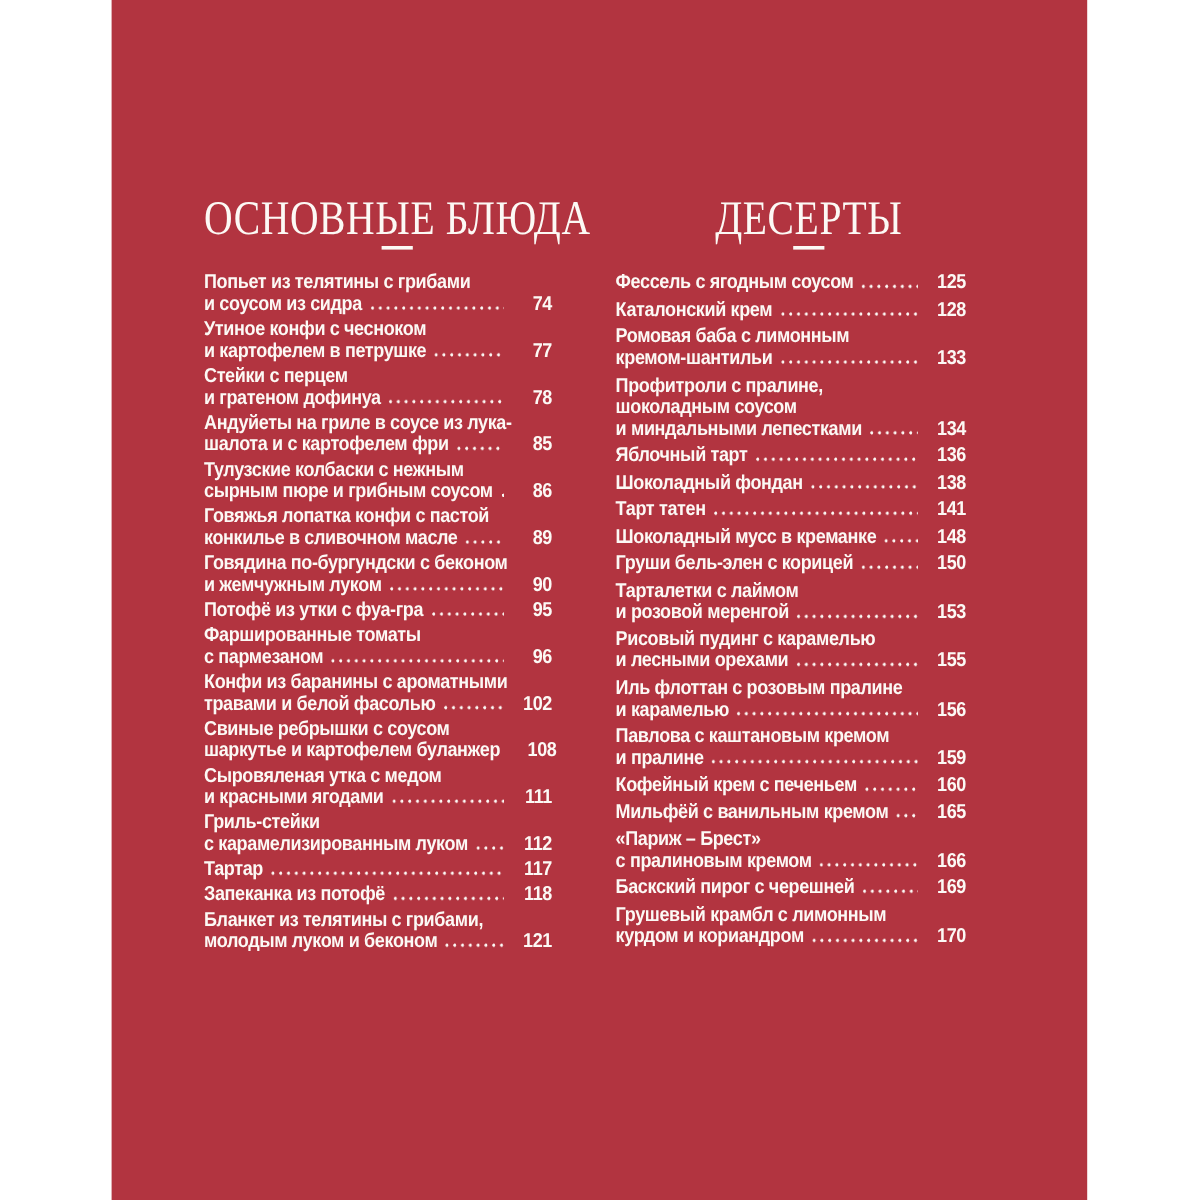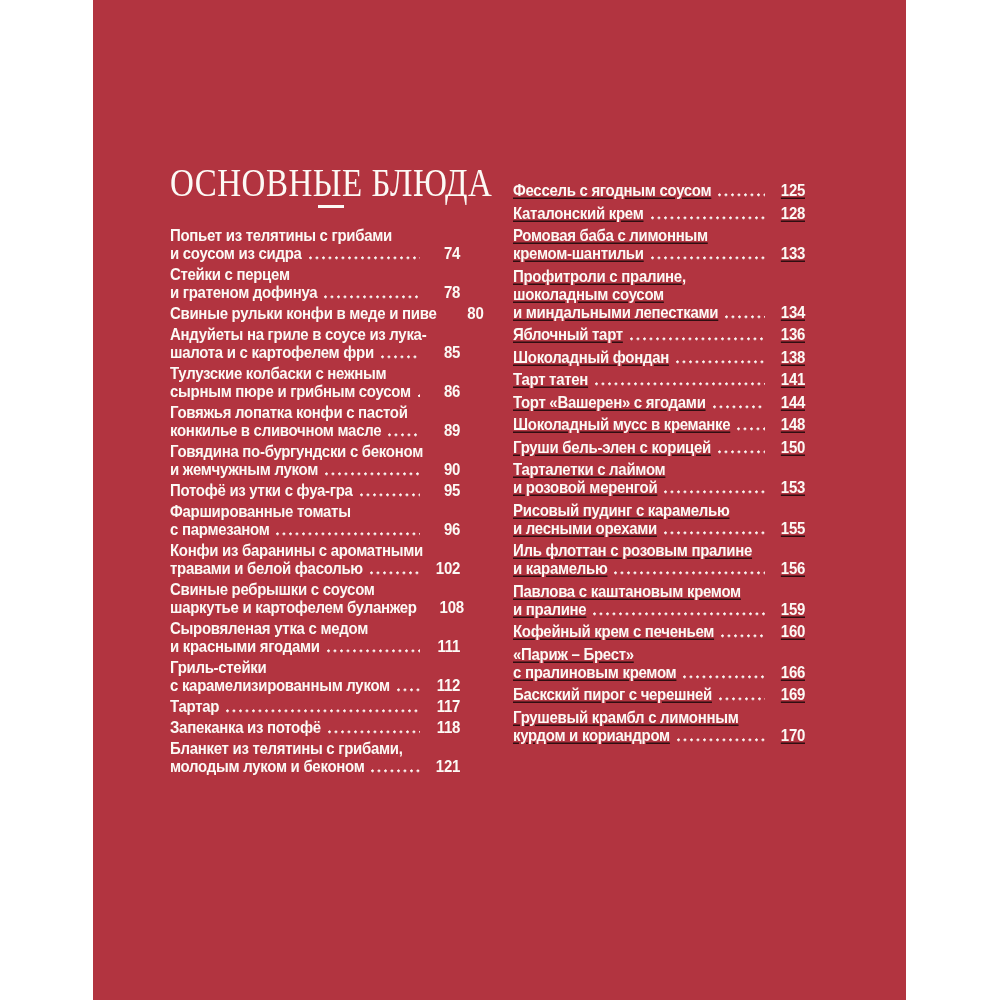--- a/index.html
+++ b/index.html
@@ -55,21 +55,21 @@
   }
   .title-dash {
     width: 26px;
     height: 3px;
     background: var(--page-text, #fcf9f5);
     margin: 2px auto 0 auto;
   }
 
   .entries { margin-top: 19px; }
   .entry { margin-bottom: 3px; }
-  .col-desserts .entry { margin-bottom: 4.5px; text-decoration: underline; }
+  .col-desserts .entry { margin-bottom: 4.5px; }
 
   .line {
     color: var(--page-text, #fcf9f5);
     font-weight: 700;
     font-size: 15px;
     letter-spacing: -0.3px;
     line-height: 18px;
     white-space: nowrap;
     transform: scaleY(1.12);
     transform-origin: center 55%;
@@ -111,32 +111,33 @@
         <div class="entries">
             <div class="entry">
               <div class="line">Попьет из телятины с грибами</div>
               <div class="line lastline">
                 <span class="txt">и соусом из сидра</span>
                 <span class="leader"></span>
                 <span class="num">74</span>
               </div>
             </div>
             <div class="entry">
+              <div class="line">Утиное конфи с чесноком</div>
+              <div class="line lastline">
+                <span class="txt">и картофелем в петрушке</span>
+                <span class="leader"></span>
+                <span class="num">77</span>
+              </div>
+            </div>
+            <div class="entry">
               <div class="line">Стейки с перцем</div>
               <div class="line lastline">
                 <span class="txt">и гратеном дофинуа</span>
                 <span class="leader"></span>
                 <span class="num">78</span>
-              </div>
-            </div>
-            <div class="entry">
-              <div class="line lastline">
-                <span class="txt">Свиные рульки конфи в меде и пиве</span>
-                <span class="leader"></span>
-                <span class="num">80</span>
               </div>
             </div>
             <div class="entry">
               <div class="line">Андуйеты на гриле в соусе из лука-</div>
               <div class="line lastline">
                 <span class="txt">шалота и с картофелем фри</span>
                 <span class="leader"></span>
                 <span class="num">85</span>
               </div>
             </div>
@@ -230,20 +231,24 @@
               <div class="line lastline">
                 <span class="txt">молодым луком и беконом</span>
                 <span class="leader"></span>
                 <span class="num">121</span>
               </div>
             </div>
           </div>
       </section>
 
       <section class="col col-desserts">
+        <div class="title-wrap">
+          <h2 class="col-title"><span class="title-text">ДЕСЕРТЫ</span></h2>
+          <div class="title-dash"></div>
+        </div>
         <div class="entries">
             <div class="entry">
               <div class="line lastline">
                 <span class="txt">Фессель с ягодным соусом</span>
                 <span class="leader"></span>
                 <span class="num">125</span>
               </div>
             </div>
             <div class="entry">
               <div class="line lastline">
@@ -285,27 +290,20 @@
             </div>
             <div class="entry">
               <div class="line lastline">
                 <span class="txt">Тарт татен</span>
                 <span class="leader"></span>
                 <span class="num">141</span>
               </div>
             </div>
             <div class="entry">
               <div class="line lastline">
-                <span class="txt">Торт «Вашерен» с ягодами</span>
-                <span class="leader"></span>
-                <span class="num">144</span>
-              </div>
-            </div>
-            <div class="entry">
-              <div class="line lastline">
                 <span class="txt">Шоколадный мусс в креманке</span>
                 <span class="leader"></span>
                 <span class="num">148</span>
               </div>
             </div>
             <div class="entry">
               <div class="line lastline">
                 <span class="txt">Груши бель-элен с корицей</span>
                 <span class="leader"></span>
                 <span class="num">150</span>
@@ -341,20 +339,27 @@
                 <span class="txt">и пралине</span>
                 <span class="leader"></span>
                 <span class="num">159</span>
               </div>
             </div>
             <div class="entry">
               <div class="line lastline">
                 <span class="txt">Кофейный крем с печеньем</span>
                 <span class="leader"></span>
                 <span class="num">160</span>
+              </div>
+            </div>
+            <div class="entry">
+              <div class="line lastline">
+                <span class="txt">Мильфёй с ванильным кремом</span>
+                <span class="leader"></span>
+                <span class="num">165</span>
               </div>
             </div>
             <div class="entry">
               <div class="line">«Париж – Брест»</div>
               <div class="line lastline">
                 <span class="txt">с пралиновым кремом</span>
                 <span class="leader"></span>
                 <span class="num">166</span>
               </div>
             </div>

